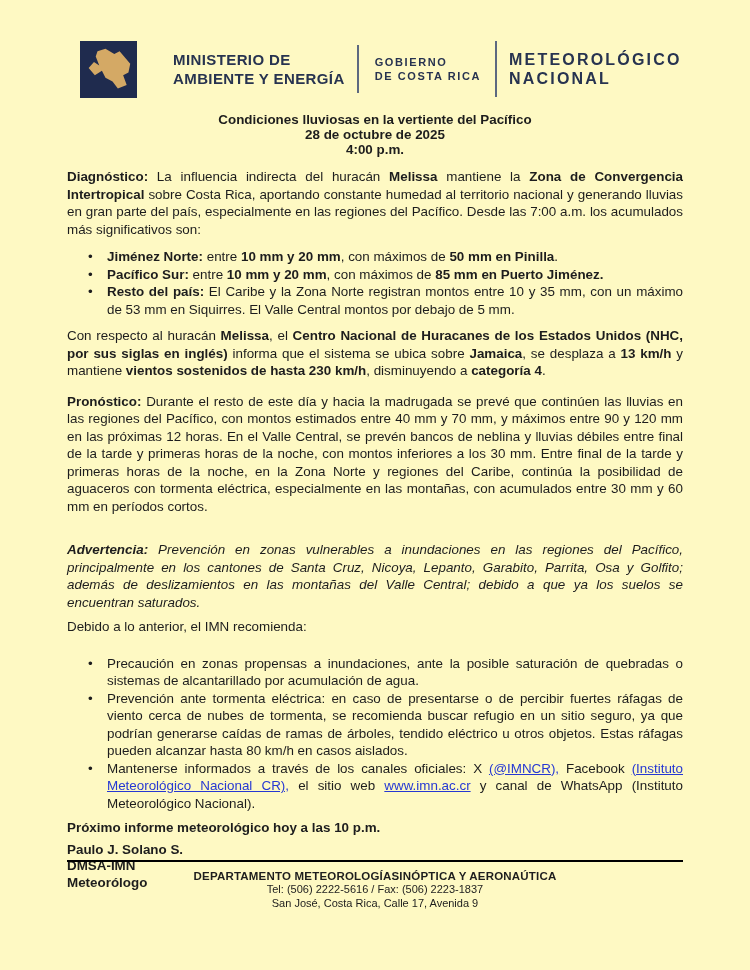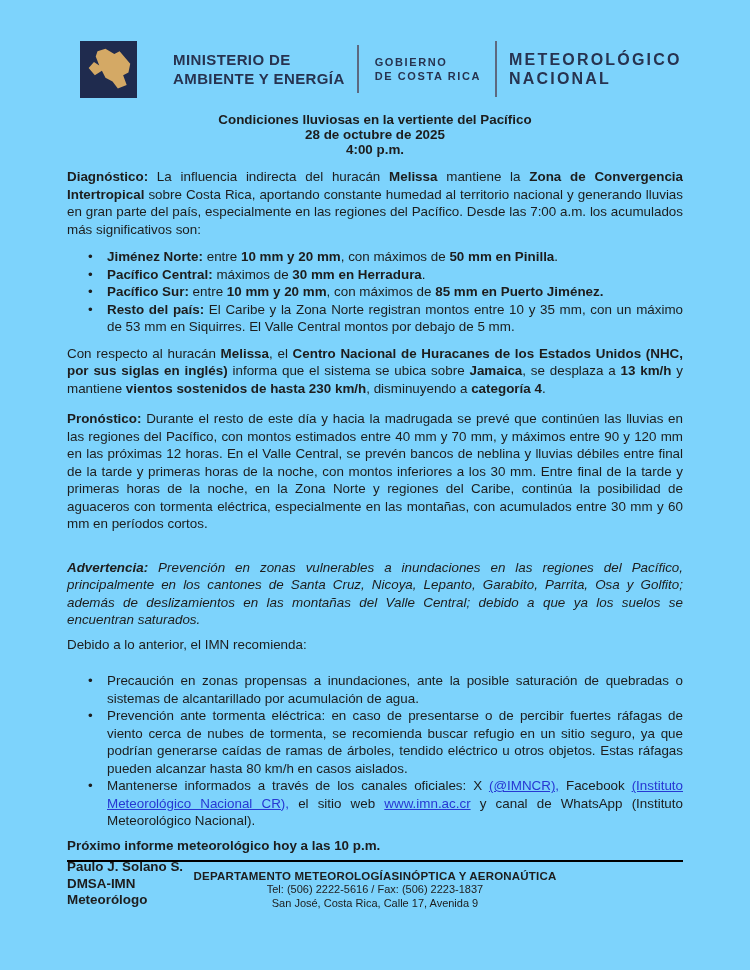--- a/index.html
+++ b/index.html
@@ -4,21 +4,21 @@
 <style>
   html, body { margin:0; padding:0; background:#ffffff; }
   body {
     width:750px; height:970px;
     font-family:"Liberation Sans","DejaVu Sans",sans-serif;
     color:#1d1d1d;
   }
   .page {
     position:relative; width:750px; height:970px;
     box-sizing:border-box; padding:40px 67px 0 67px; overflow:hidden;
-    background:#7dd3fc;
+    background:#fef9c3;
   }
 
   
   .letterhead { display:flex; align-items:center; height:58px; margin-left:13px; }
   .logo-box {
     width:57px; height:57px; background:#1f2b4e; flex:0 0 auto;
     display:flex; align-items:center; justify-content:center;
   }
   .brand-navy { color:#273350; font-weight:bold; }
   .ministry { margin-left:36px; font-size:15px; line-height:19px; letter-spacing:0.4px; }
@@ -100,21 +100,20 @@
   <div class="doc-title">
     <div>Condiciones lluviosas en la vertiente del Pacífico</div>
     <div>28 de octubre de 2025</div>
     <div>4:00 p.m.</div>
   </div>
 
   <p class="para"><span class="b">Diagnóstico:</span><span> La influencia indirecta del huracán </span><span class="b">Melissa</span><span> mantiene la </span><span class="b">Zona de Convergencia Intertropical</span><span> sobre Costa Rica, aportando constante humedad al territorio nacional y generando lluvias en gran parte del país, especialmente en las regiones del Pacífico. Desde las 7:00 a.m. los acumulados más significativos son:</span></p>
 
   <ul class="bullet-list">
     <li><span class="b">Jiménez Norte:</span><span> entre </span><span class="b">10 mm y 20 mm</span><span>, con máximos de </span><span class="b">50 mm en Pinilla</span><span>.</span></li>
-    <li><span class="b">Pacífico Central:</span><span> máximos de </span><span class="b">30 mm en Herradura</span><span>.</span></li>
     <li><span class="b">Pacífico Sur:</span><span> entre </span><span class="b">10 mm y 20 mm</span><span>, con máximos de </span><span class="b">85 mm en Puerto Jiménez.</span></li>
     <li><span class="b">Resto del país:</span><span> El Caribe y la Zona Norte registran montos entre 10 y 35 mm, con un máximo de 53 mm en Siquirres. El Valle Central montos por debajo de 5 mm.</span></li>
   </ul>
 
   <p class="para tight"><span>Con respecto al huracán </span><span class="b">Melissa</span><span>, el </span><span class="b">Centro Nacional de Huracanes de los Estados Unidos (NHC, por sus siglas en inglés)</span><span> informa que el sistema se ubica sobre </span><span class="b">Jamaica</span><span>, se desplaza a </span><span class="b">13 km/h</span><span> y mantiene </span><span class="b">vientos sostenidos de hasta 230 km/h</span><span>, disminuyendo a </span><span class="b">categoría 4</span><span>.</span></p>
 
   <p class="para mt13"><span class="b">Pronóstico:</span><span> Durante el resto de este día y hacia la madrugada se prevé que continúen las lluvias en las regiones del Pacífico, con montos estimados entre 40 mm y 70 mm, y máximos entre 90 y 120 mm en las próximas 12 horas. En el Valle Central, se prevén bancos de neblina y lluvias débiles entre final de la tarde y primeras horas de la noche, con montos inferiores a los 30 mm. Entre final de la tarde y primeras horas de la noche, en la Zona Norte y regiones del Caribe, continúa la posibilidad de aguaceros con tormenta eléctrica, especialmente en las montañas, con acumulados entre 30 mm y 60 mm en períodos cortos.</span></p>
 
   <p class="para mt8 it"><span class="b">Advertencia:</span><span> Prevención en zonas vulnerables a inundaciones en las regiones del Pacífico, principalmente en los cantones de Santa Cruz, Nicoya, Lepanto, Garabito, Parrita, Osa y Golfito; además de deslizamientos en las montañas del Valle Central; debido a que ya los suelos se encuentran saturados.</span></p>
 

